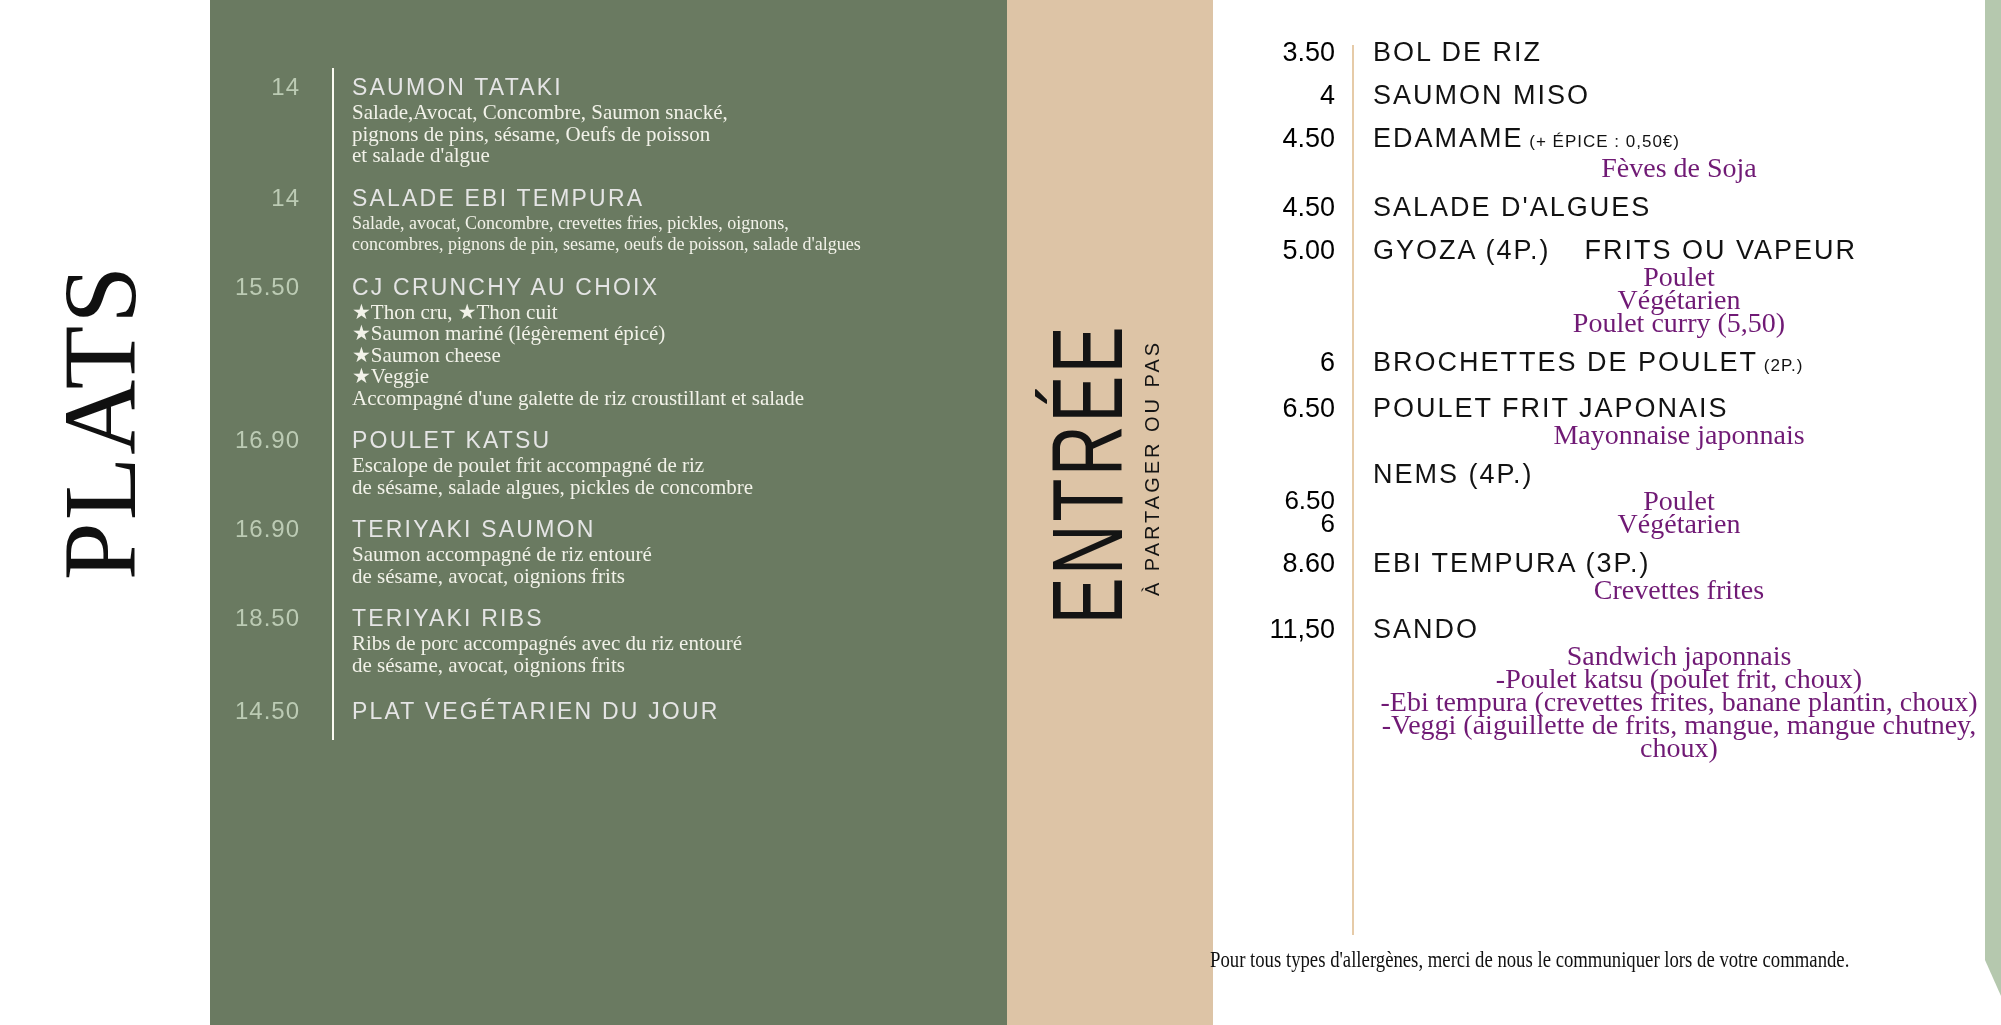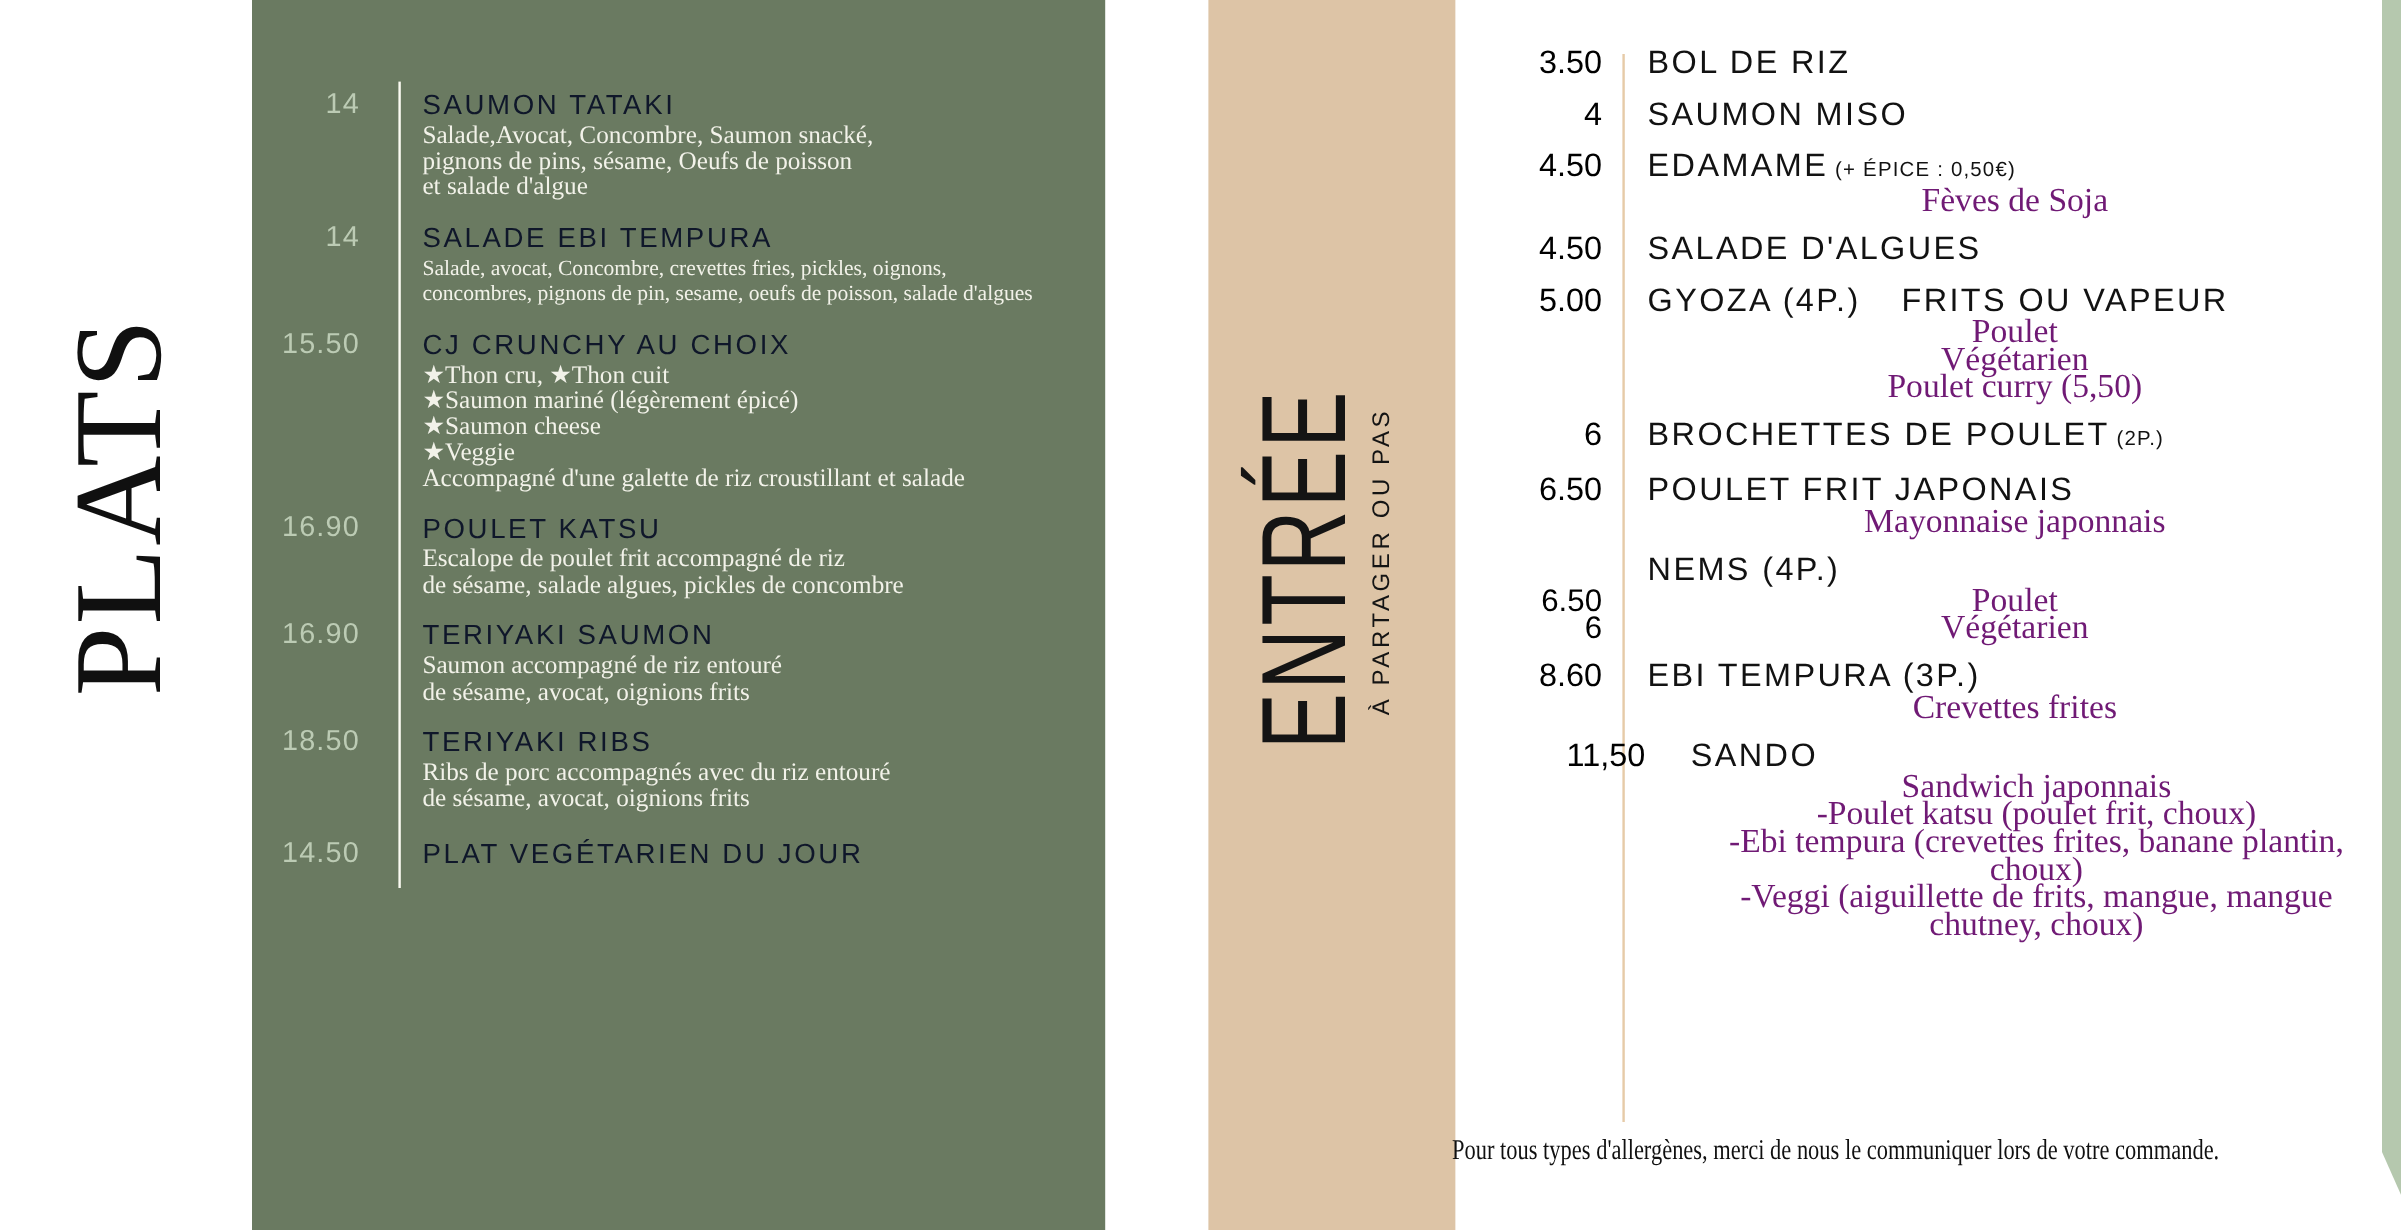--- a/index.html
+++ b/index.html
@@ -8,48 +8,48 @@
 
   
   .plats-label-col{position:absolute;left:0;top:0;width:210px;height:100%;}
   .vert{position:absolute;white-space:nowrap;}
   .plats-vert{left:99px;top:422px;
     transform:translate(-50%,-50%) rotate(-90deg);
     font-family:"Liberation Serif","DejaVu Serif",serif;
     font-size:104px;color:#101010;letter-spacing:2px;}
 
   
-  .plats-panel{position:absolute;left:210px;top:0;width:711px;height:100%;background:#6a7a61;}
+  .plats-panel{position:absolute;left:210px;top:0;width:797px;height:100%;background:#6a7a61;}
   .plats-line{position:absolute;left:122px;top:68px;width:2px;height:672px;background:#fbfbf2;}
   .plats-items{position:absolute;left:0;top:72px;width:100%;}
   .plats-item{display:grid;grid-template-columns:90px 1fr;margin-bottom:16px;}
   .plats-item.last{margin-top:20px;}
   .plats-price{text-align:right;color:#bccbb4;font-size:24px;line-height:30px;letter-spacing:1px;}
   .plats-content{padding-left:52px;}
-  .plats-title{color:#0f172a;font-size:23px;letter-spacing:2.2px;line-height:30px;}
+  .plats-title{color:#e5e5e5;font-size:23px;letter-spacing:2.2px;line-height:30px;}
   .plats-desc{color:#f2f2e9;font-family:"Liberation Serif","DejaVu Serif",serif;
               font-size:21px;line-height:21.5px;}
   .plats-desc.small{font-size:18px;}
 
   
   .entree-banner{position:absolute;left:1007px;top:0;width:206px;height:100%;background:#ddc4a6;}
   .entree-vert{left:80px;top:474px;
     transform:translate(-50%,-50%) rotate(-90deg) scaleX(0.7);
     font-size:100px;letter-spacing:4px;color:#141414;font-weight:400;}
   .entree-sub-vert{left:145px;top:468px;
     transform:translate(-50%,-50%) rotate(-90deg);
     font-size:20px;letter-spacing:3px;color:#141414;}
 
   
   .entree-panel{position:absolute;left:1213px;top:0;width:772px;height:100%;background:#ffffff;}
   .entree-line{position:absolute;left:139px;top:45px;width:2px;height:890px;background:#e6cba8;}
   .entree-items{position:absolute;left:0;top:38px;width:100%;}
   .entree-item{display:grid;grid-template-columns:122px 1fr;margin-bottom:14px;}
   .entree-item.gap-sm{margin-top:6px;}
-  .entree-item.gap-md{margin-top:8px;padding-left:36px;}
+  .entree-item.gap-md{margin-top:8px;}
   .entree-price{text-align:right;color:#000000;font-size:27px;line-height:29px;}
   .entree-price .spacer{height:29px;}
   .entree-price .sub{line-height:23px;font-size:26px;}
   .entree-content{padding-left:38px;}
   .entree-title{color:#121212;font-size:27px;letter-spacing:2px;line-height:29px;}
   .title-small{font-size:0.63em;letter-spacing:1px;}
   .title-note{margin-left:34px;}
   .entree-desc{color:#701a75;font-family:"Liberation Serif","DejaVu Serif",serif;
                font-size:28px;line-height:23px;text-align:center;}
 

